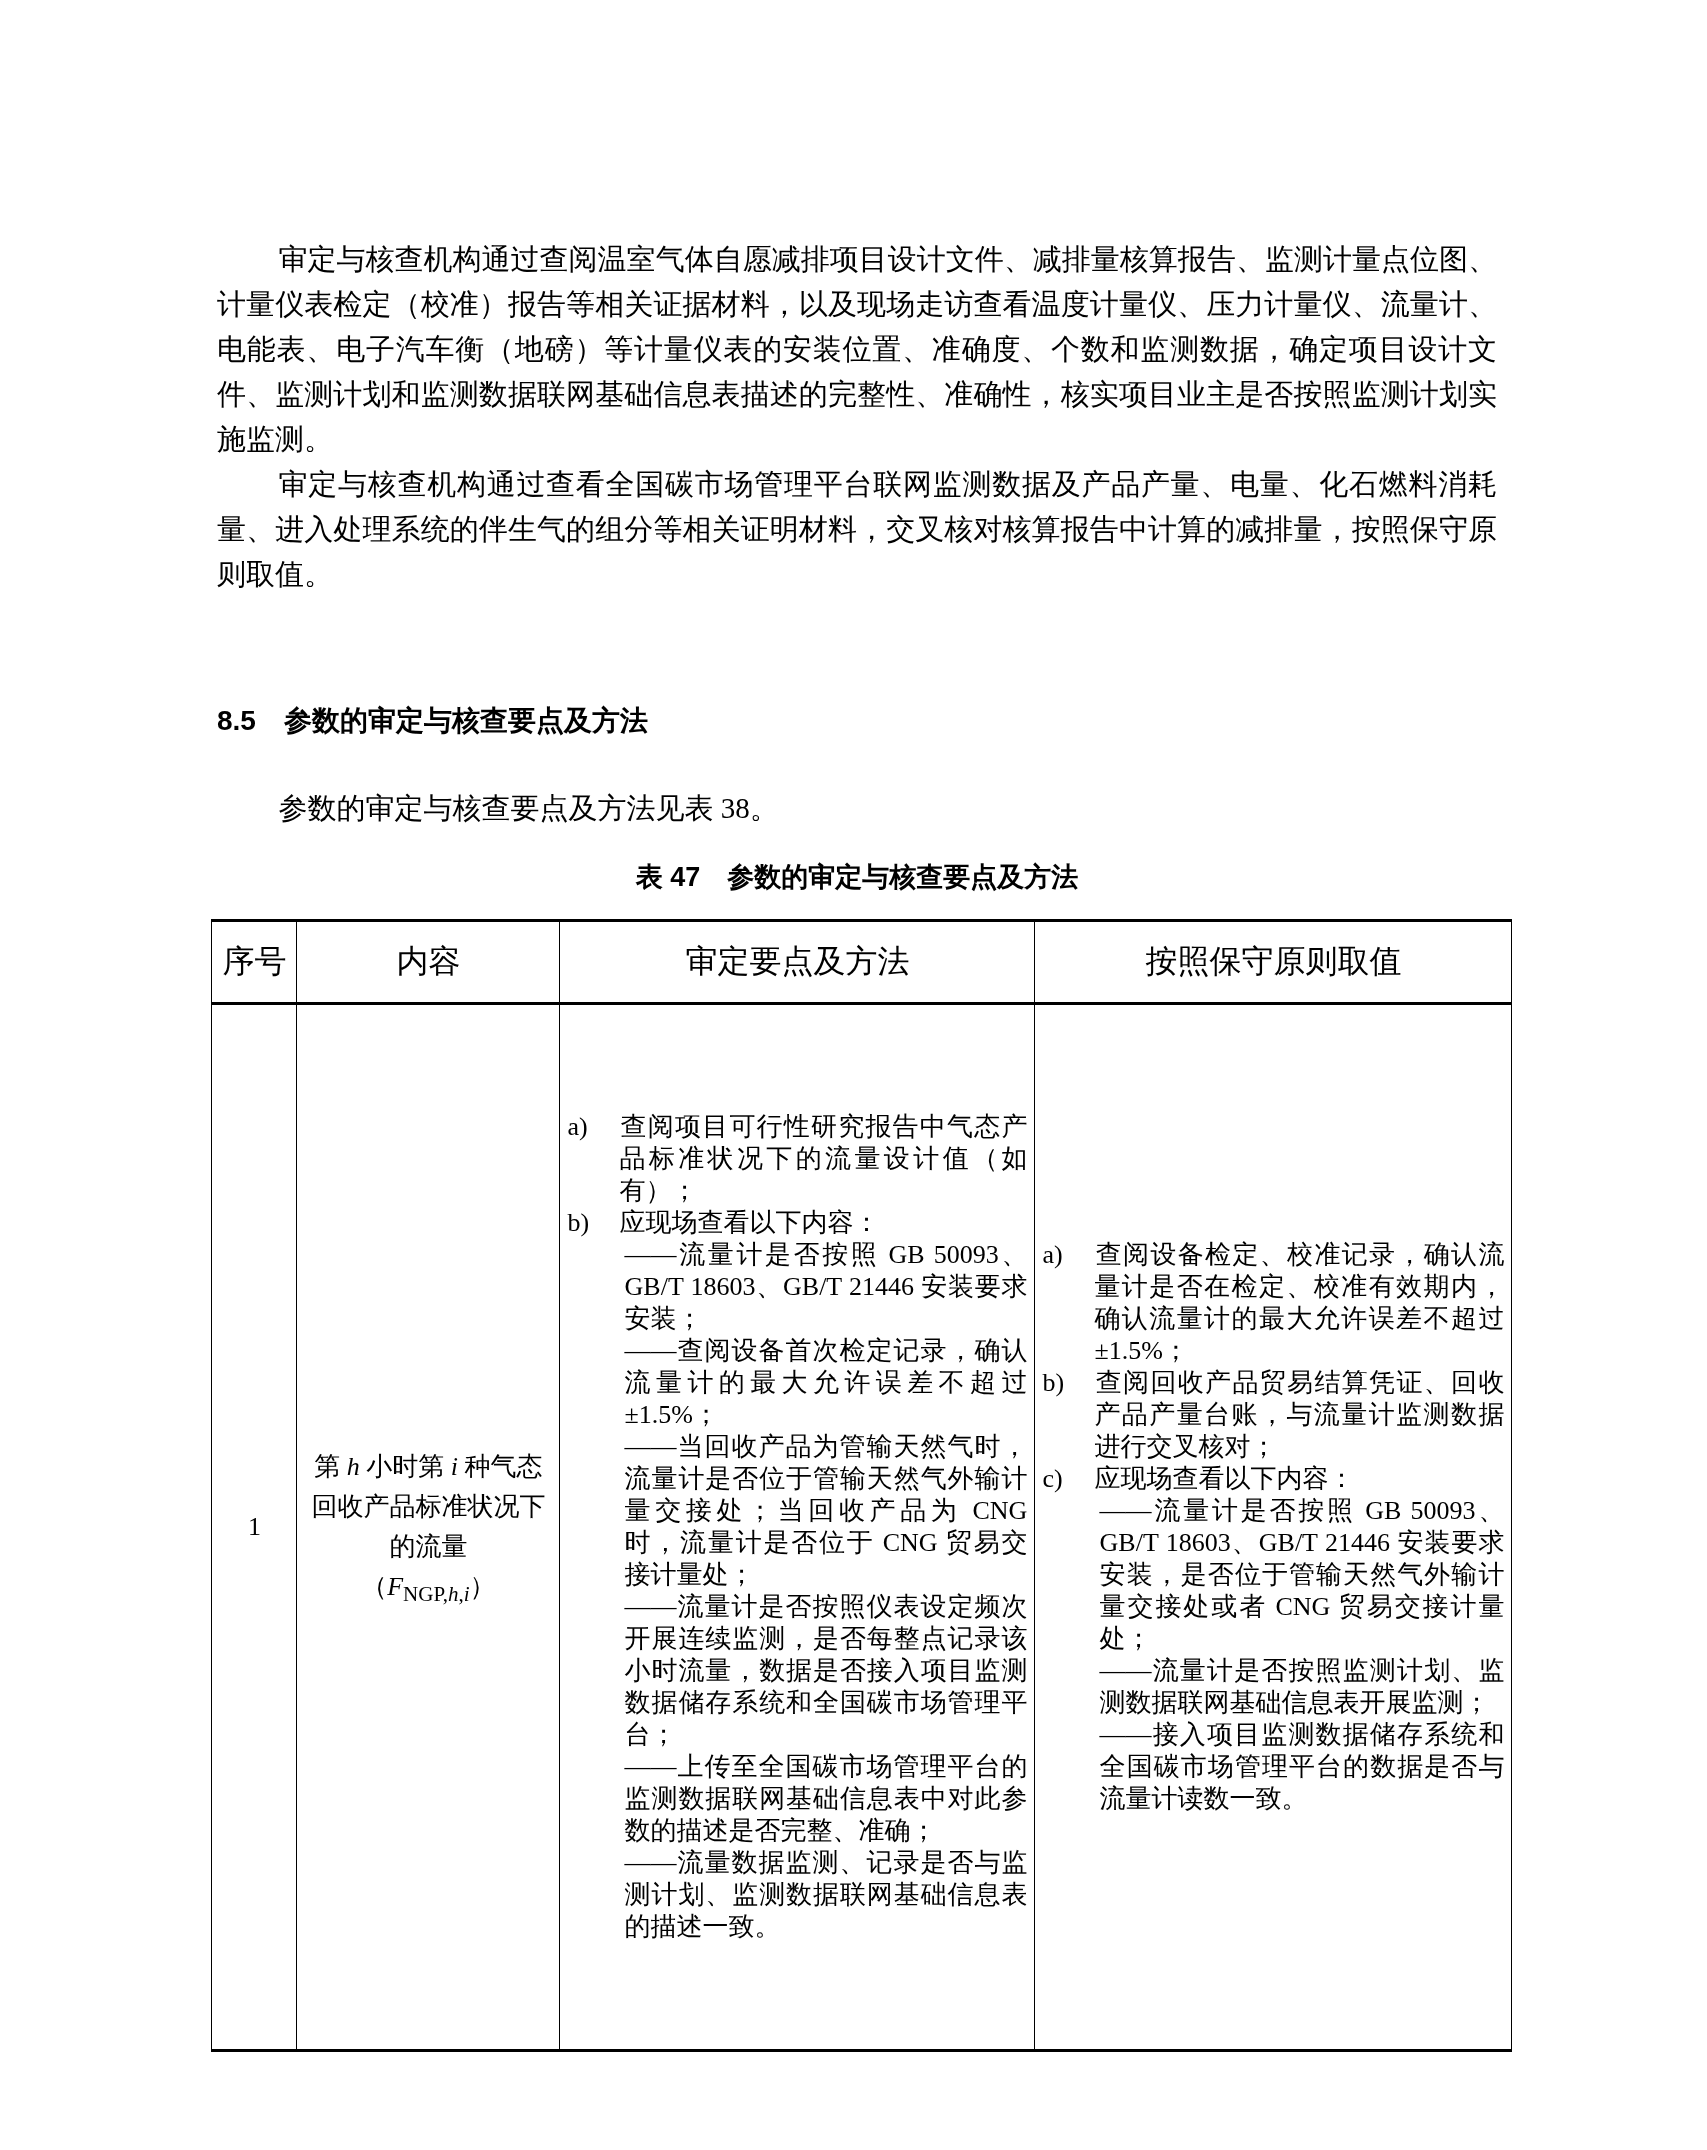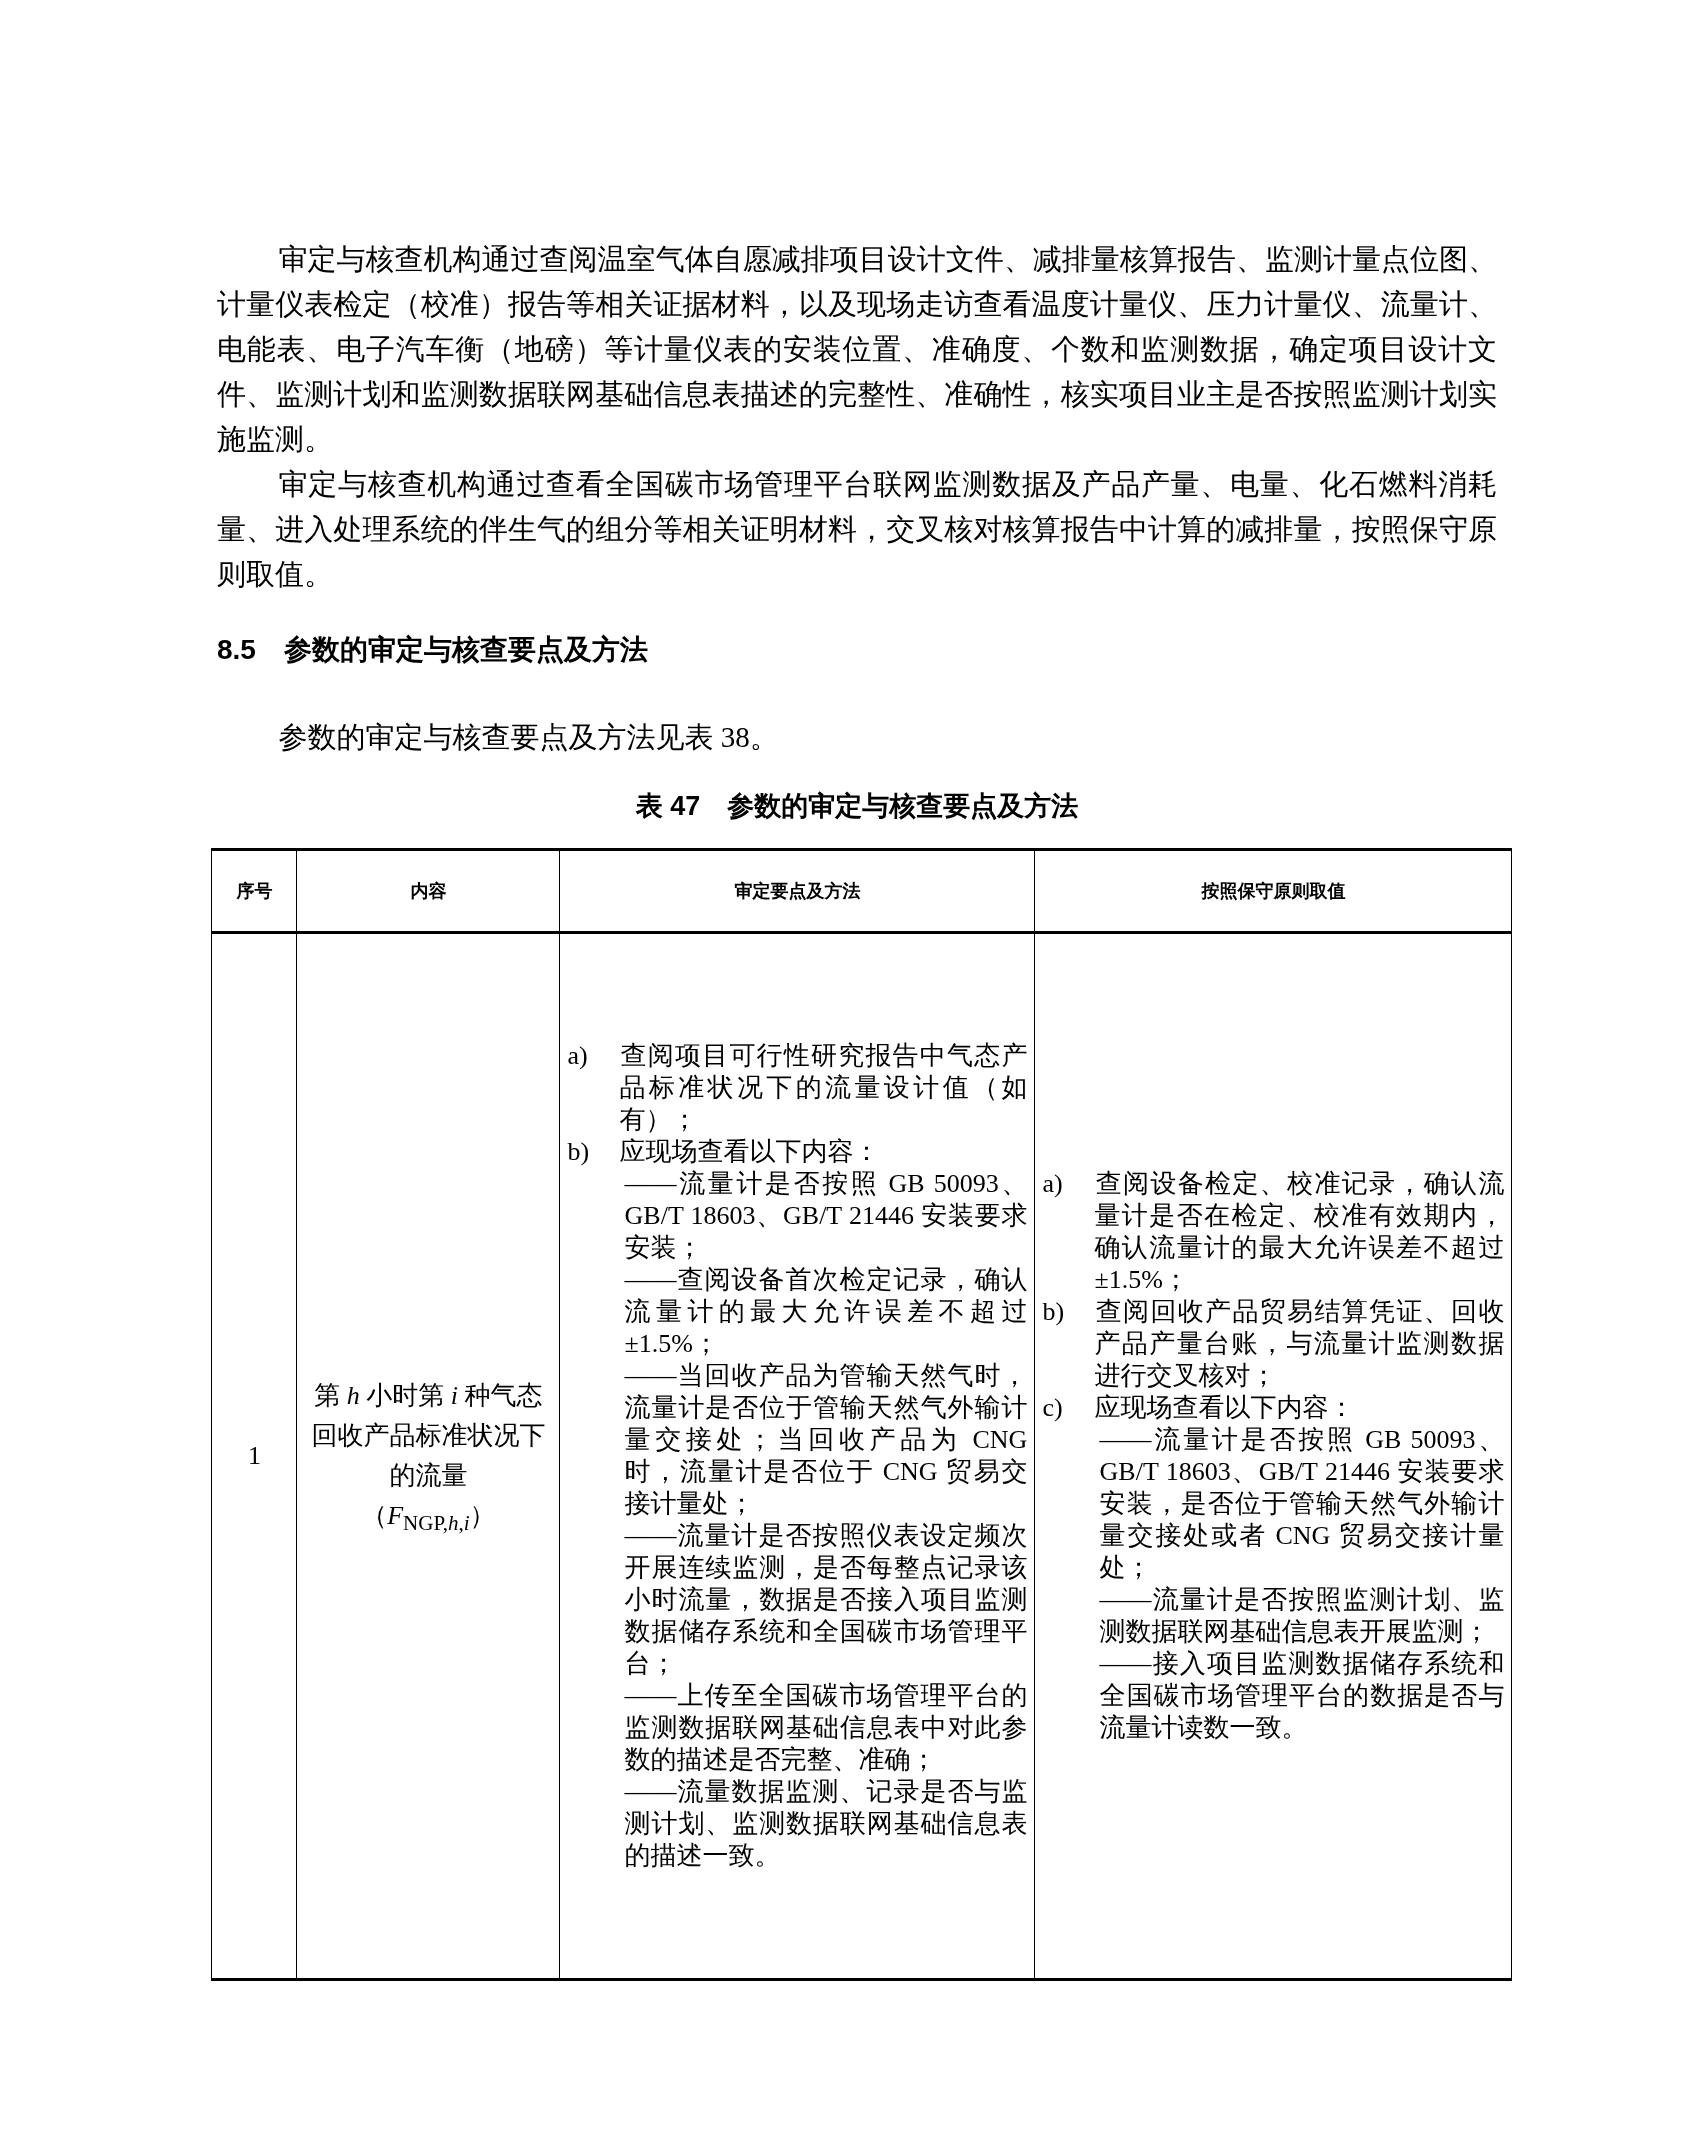--- a/index.html
+++ b/index.html
@@ -13,36 +13,36 @@
     font-size:29px;line-height:45px;margin:0;
     text-align:justify;text-justify:inter-character;
     text-indent:2.12em;
   }
   .sec-heading{
     font-family:"Liberation Sans","DejaVu Sans",sans-serif;
     font-weight:bold;font-size:28px;line-height:45px;margin:0;
   }
   .sec-heading .sec-title{margin-left:1em;}
   #heading-84{margin-top:62px;margin-bottom:47px;}
-  #heading-85{margin-top:30px;margin-bottom:43px;}
+  #heading-85{margin-top:101px;margin-bottom:43px;}
   .table-caption{
     font-family:"Liberation Sans","DejaVu Sans",sans-serif;
     font-weight:bold;font-size:27px;line-height:45px;
     text-align:center;margin:24px 0 19.4px 0;
   }
   .table-caption .cap-title{margin-left:1em;}
   table.t38{
     border-collapse:collapse;table-layout:fixed;
     width:1301px;margin-left:-5.6px;
     border-top:3.4px solid #000;border-bottom:3.4px solid #000;
   }
   table.t38 th{
     border-left:1.3px solid #000;border-right:1.3px solid #000;
     border-bottom:3.4px solid #000;
-    height:78px;font-weight:bold;font-size:18px;
+    height:78px;font-weight:normal;font-size:32px;
     text-align:center;vertical-align:middle;
     font-family:"Liberation Serif","DejaVu Serif",serif;
   }
   table.t38 td{
     border-left:1.3px solid #000;border-right:1.3px solid #000;
     vertical-align:middle;height:1042px;
   }
   td.col-idx{text-align:center;font-size:26px;}
   td.col-content{text-align:center;font-size:26px;line-height:40px;padding:0 4.3px;}
   .param-formula{line-height:40px;}

